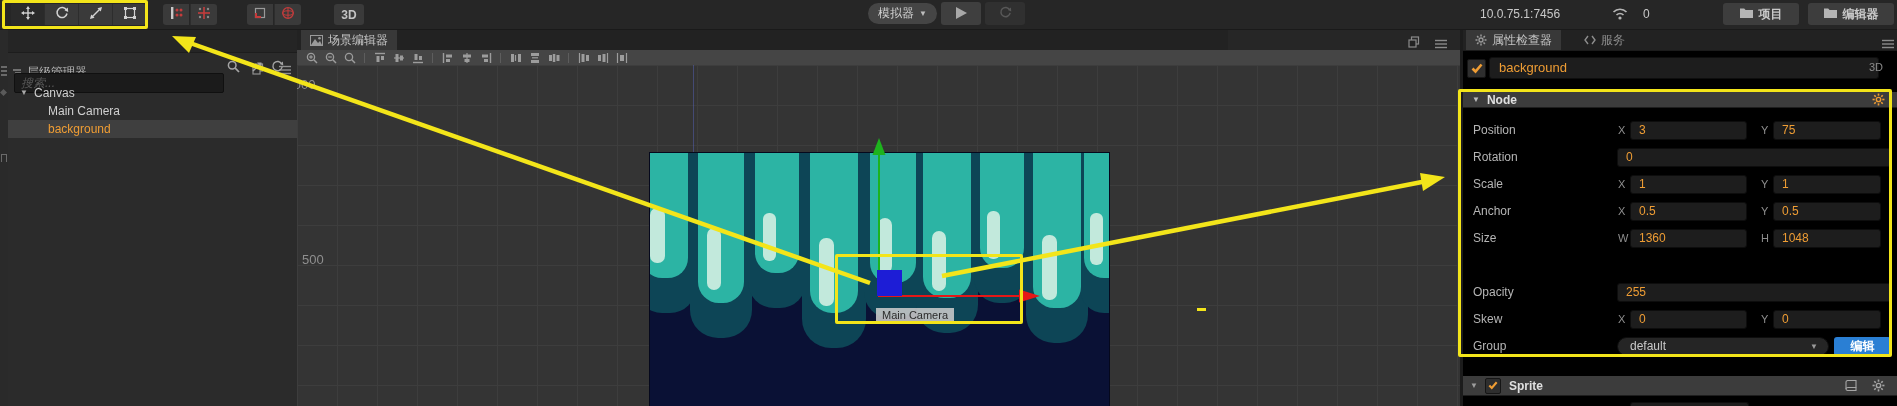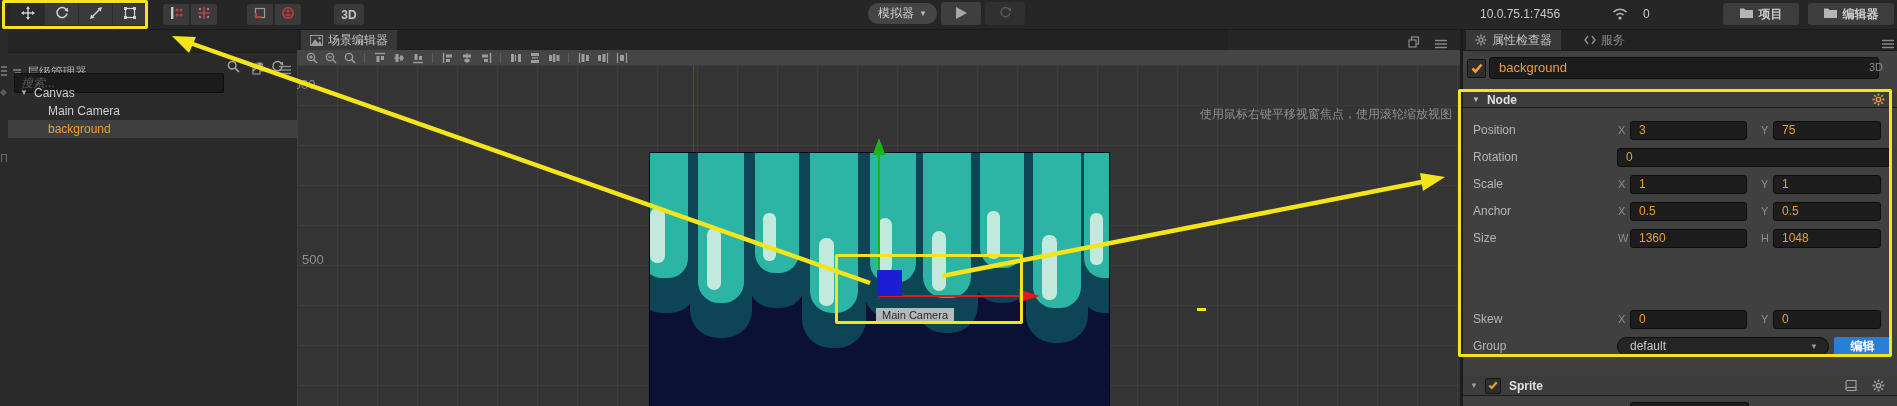--- a/index.html
+++ b/index.html
@@ -48,21 +48,21 @@
   .rlabel{color:#8f8f8f;font-size:13px}
   .hint{color:#8f8f8f;font-size:12px;white-space:nowrap}
   .gamecanvas{left:352px;top:87px;width:459px;height:284px;border:1px solid #05081c}
   .camlabel{background:rgba(203,203,203,.88);color:#2b2b2b;font-size:11px;line-height:15px;
             padding:0 6px;white-space:nowrap}
 
   
   .split{background:#1c1c1c}
 
   
-  .insp{left:1463px;top:30px;width:434px;height:376px;background:#404040}
+  .insp{left:1463px;top:30px;width:434px;height:376px;background:#000000}
   .namefield{background:#1d1d1d;border:1px solid #0e0e0e;border-radius:3px;color:#ef9d34;
              font-size:13px;line-height:20px;padding:0 9px}
   .sect{background:#3c3c3c;border-bottom:1px solid #1e1e1e;display:flex;align-items:center;
         font-size:12px;color:#e0e0e0;font-weight:bold}
   .prow{height:27px;width:434px}
   .plab{position:absolute;left:10px;top:0;color:#b5b5b5;font-size:12px;line-height:27px}
   .sub{position:absolute;top:0;color:#8e8e8e;font-size:11px;line-height:27px}
   .field{position:absolute;top:4px;height:19px;background:#1d1d1d;border:1px solid #0d0d0d;border-radius:3px;
          color:#ef9d34;font-size:12px;line-height:17px;padding:0 8px;box-sizing:border-box}
   .fx{left:167px;width:117px}.fy{left:310px;width:108px}
@@ -444,21 +444,20 @@
             <rect x="4" y="3" width="4" height="6" fill="#9c9c9c"></rect>
           </svg>
         </span>
     </div>
 
     <div class="abs viewport">
       <span class="abs rlabel" style="left:-14px;top:12px">1,000</span>
       <span class="abs rlabel" style="left:5px;top:187px">500</span>
       <div class="abs" style="left:396px;top:0;width:1px;height:341px;background:rgba(95,110,220,.38)"></div>
 
-      <span class="abs hint" style="right:8px;top:41px">使用鼠标右键平移视窗焦点，使用滚轮缩放视图</span>
 
       <div class="abs gamecanvas">
         <svg width="459" height="284" viewBox="0 0 459 284">
           <defs>
             <linearGradient id="pg" x1="0" y1="0" x2="0" y2="1">
               <stop offset="0" stop-color="#4b0b55"></stop>
               <stop offset="1" stop-color="#0a1135" stop-opacity="0"></stop>
             </linearGradient>
           </defs>
           <rect width="459" height="284" fill="#0a1135"></rect>
@@ -610,20 +609,24 @@
       <span class="sub suby">Y</span>
       <div class="field fy">0.5</div>
     </div>
     <div class="abs prow" style="top:195px">
       <span class="plab">Size</span>
       <span class="sub subx">W</span>
       <div class="field fx">1360</div>
       <span class="sub suby">H</span>
       <div class="field fy">1048</div>
     </div>
+    <div class="abs prow" style="top:249px">
+      <span class="plab">Opacity</span>
+      <div class="field fw">255</div>
+    </div>
     <div class="abs prow" style="top:276px">
       <span class="plab">Skew</span>
       <span class="sub subx">X</span>
       <div class="field fx">0</div>
       <span class="sub suby">Y</span>
       <div class="field fy">0</div>
     </div>
     <div class="abs prow" style="top:303px">
       <span class="plab">Group</span>
       <div class="dropdown">

